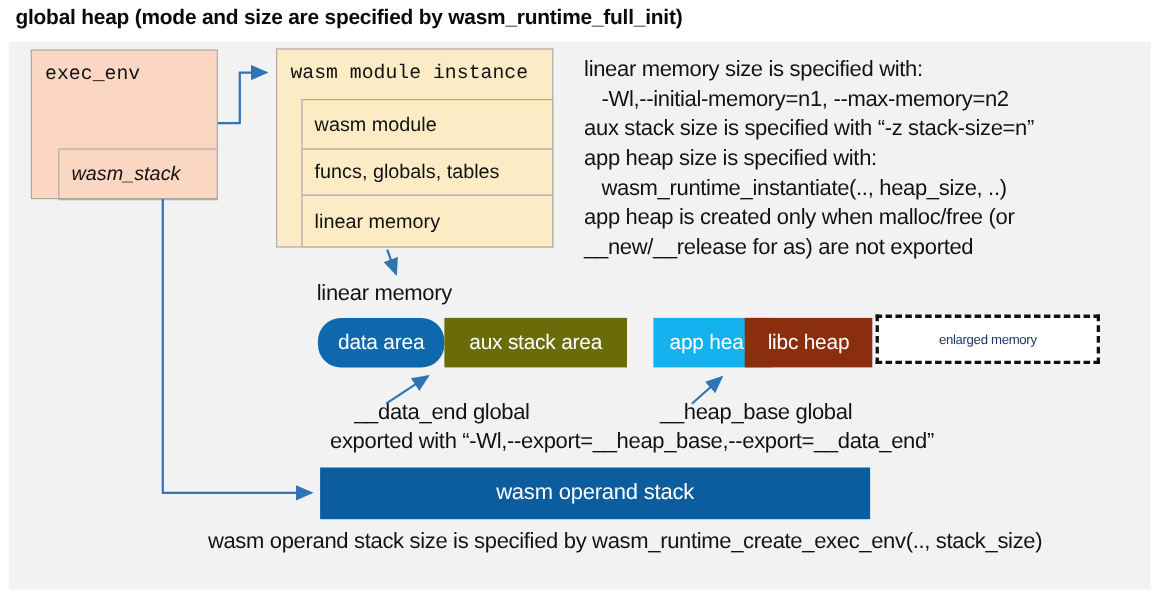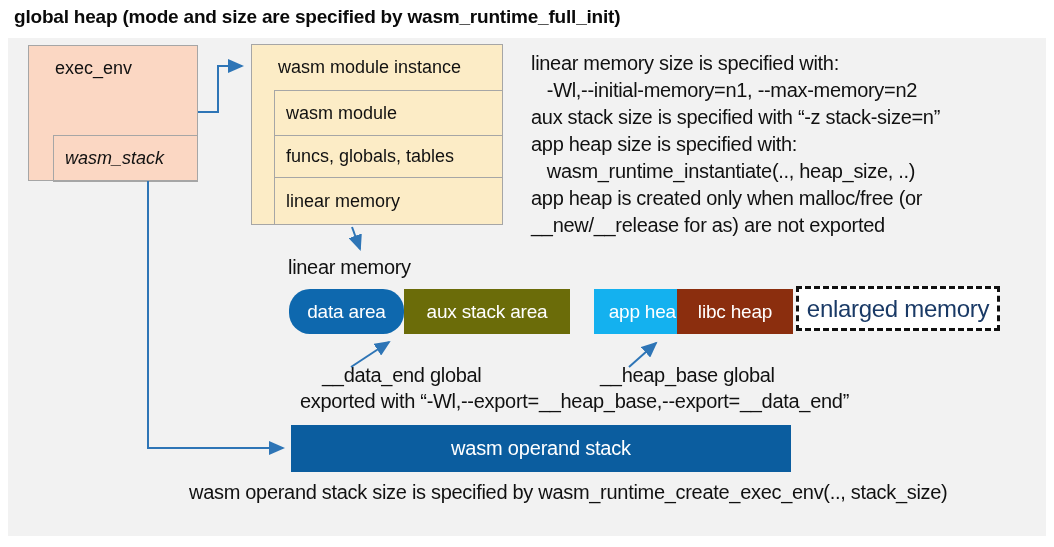--- a/index.html
+++ b/index.html
@@ -6,21 +6,21 @@
   .canvas{
     position:relative;width:1054px;height:547px;overflow:hidden;
     font-family:"Liberation Sans","DejaVu Sans",sans-serif;color:#111;background:#ffffff;
   }
   .panel{position:absolute;left:8px;top:38px;width:1038px;height:498px;background:#f2f2f2;}
   .title{position:absolute;left:14px;top:6px;font-size:19px;font-weight:600;letter-spacing:-0.2px;color:#0a0a0a;}
 
   .box{position:absolute;box-sizing:border-box;border:1px solid #a6a6a6;font-size:18px;}
   .peach{background:#fbd7c3;}
   .cream{background:#fcecc6;}
-  .box-label{padding-left:26px;display:flex;align-items:center;height:44px;}
+  .box-label{padding-left:12px;display:flex;align-items:center;height:44px;font-family:Liberation Mono, monospace;}
 
   
   .exec-outer{left:28px;top:45px;width:170px;height:136px;}
   .exec-mod{left:53px;top:90px;width:145px;height:46px;margin-top:46px;}
   .exec-stk{left:53px;top:135px;width:145px;height:46px;font-style:italic;}
   .inner-label{display:flex;align-items:center;height:100%;padding-left:11px;}
 
   
   .mi-outer{left:251px;top:44px;width:252px;height:181px;}
   .mi-row1{left:274px;top:90px;width:229px;height:46px;}
@@ -34,21 +34,21 @@
   
   .lm-label{position:absolute;left:288px;top:256px;font-size:20px;letter-spacing:-0.3px;}
   .seg{position:absolute;top:289px;height:45px;display:flex;align-items:center;justify-content:center;
        color:#ffffff;font-size:19px;letter-spacing:-0.2px;}
   .seg-data{left:289px;width:115px;background:#0e68ae;border-radius:21px;}
   .seg-aux{left:404px;width:166px;background:#6b6c09;}
   .seg-app{left:594px;width:107px;background:#14b1ef;}
   .seg-libc{left:677px;width:116px;background:#8b2e0e;}
   .seg-enlarged{position:absolute;left:796px;top:286px;width:204px;height:45px;box-sizing:border-box;
        background:#ffffff;border:3px dashed #111;display:flex;align-items:center;justify-content:center;
-       color:#1a3a66;font-size:24px;letter-spacing:-0.3px;}
+       color:#1a3a66;font-size:12px;letter-spacing:-0.3px;}
 
   .ann{position:absolute;font-size:20px;letter-spacing:-0.3px;}
   .ann-dataend{left:322px;top:364px;}
   .ann-heapbase{left:600px;top:364px;}
   .ann-exported{left:300px;top:390px;}
 
   
   .op-bar{position:absolute;left:291px;top:425px;width:500px;height:47px;background:#0b5d9f;
        display:flex;align-items:center;justify-content:center;color:#fff;font-size:20px;letter-spacing:-0.2px;}
   .notes-bottom{position:absolute;left:189px;top:479px;font-size:20px;line-height:27px;letter-spacing:-0.3px;}

